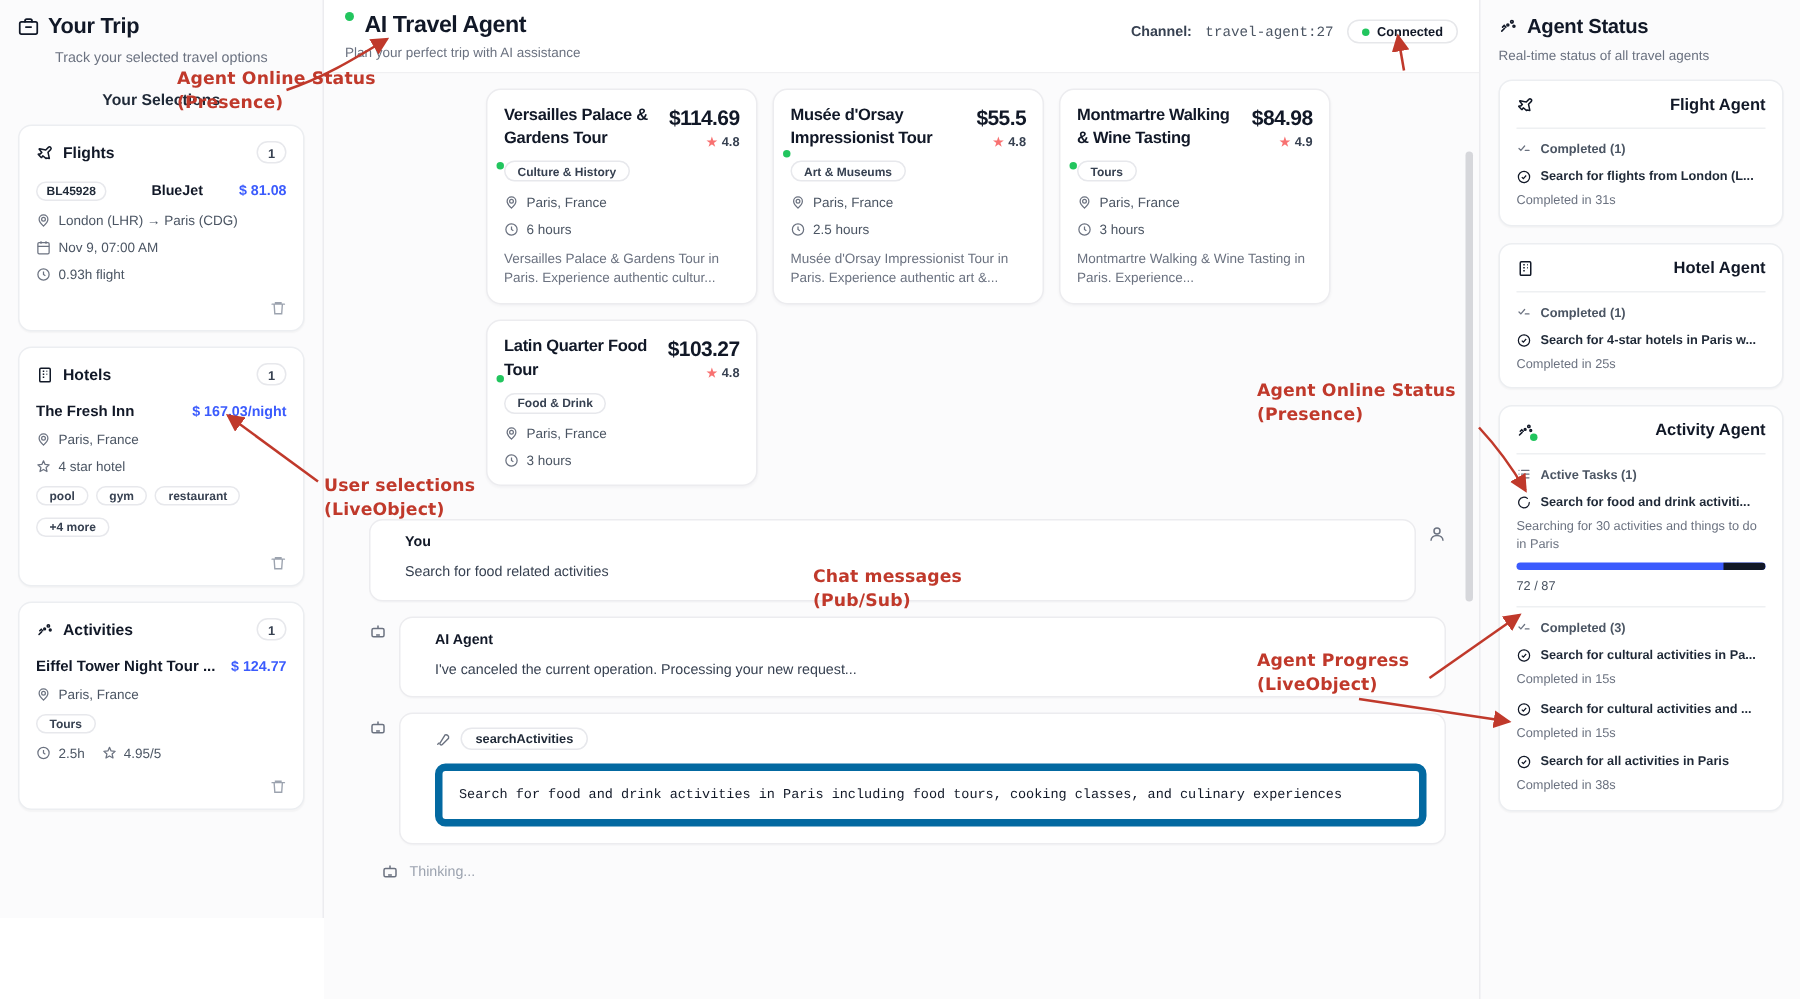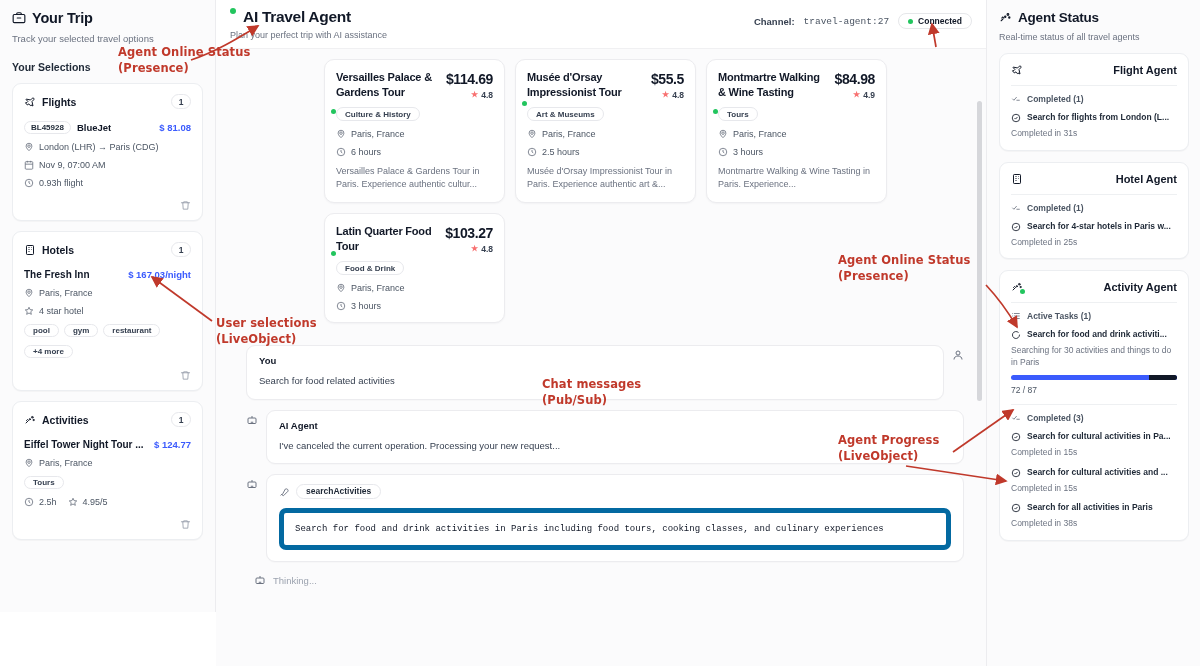--- a/index.html
+++ b/index.html
@@ -12,20 +12,21 @@
   }
   .app { position: relative; width: 1200px; height: 666px; display: flex; }
 
   
   .left-panel {
     width: 216px; height: 612px; flex: 0 0 216px;
     background: #fbfbfc;
     border-right: 1px solid #ececef;
     padding: 10px 12px 0 12px;
     overflow: hidden;
+    text-align: center;
   }
   .lp-title { display: flex; align-items: center; gap: 6px; font-size: 14.5px; font-weight: 700; color: #111827; letter-spacing: -.2px;}
   .lp-sub { font-size: 9.5px; color: #6b7280; margin-top: 7px; }
   .lp-sel { font-size: 10.5px; font-weight: 700; color: #1f2937; margin-top: 17px; }
 
   .card {
     background: #ffffff;
     border: 1px solid #eceef1;
     border-radius: 9px;
     margin-top: 10px;
@@ -72,34 +73,34 @@
   }
 
   .c-body { flex: 1 1 auto; position: relative; overflow: hidden; background: #fbfbfc; }
   .results-area { padding: 10px 22px 8px 108px; background:#fbfbfc; }
   .results-grid { display: flex; flex-wrap: wrap; gap: 10px; }
   .res-card {
     width: 181px; background: #fff; border: 1px solid #ececef; border-radius: 10px;
     padding: 10px 11px 11px 11px; box-shadow: 0 1px 2px rgba(16,24,40,.04);
     position: relative;
   }
-  .res-top { display: flex; justify-content: space-between; gap: 6px; align-items: center; }
+  .res-top { display: flex; justify-content: space-between; gap: 6px; }
   .res-name { font-size: 11px; font-weight: 700; color: #111827; line-height: 1.38; letter-spacing:-.2px;}
   .res-price { font-size: 14px; font-weight: 700; color: #111827; white-space: nowrap; letter-spacing: -.4px; }
   .res-rating { font-size: 8.5px; font-weight: 700; color: #374151; display:flex; align-items:center; gap:3px; justify-content:flex-end; margin-top:3px;}
   .res-cat { border: 1px solid #e7e8ec; border-radius: 9px; padding: 1.5px 8px; font-size: 8px; font-weight: 700; color: #374151; display:inline-block; margin-top: 7px;}
   .res-meta { display: flex; align-items: center; gap: 5px; font-size: 9px; color: #4b5563; margin-top: 8px; }
   .res-desc { font-size: 9px; color: #6b7280; line-height: 1.42; margin-top: 8px; }
   .green-dot-abs { position: absolute; left: 6px; }
 
   .chat-area { padding: 4px 22px 0 30px; }
   .msg-wrap { display: flex; align-items: flex-start; gap: 8px; margin-top: 10px; }
   .msg-bubble {
     background: #fff; border: 1px solid #ececef; border-radius: 9px;
-    padding: 9px 12px 11px 12px; flex: 1 1 auto; box-shadow: 0 1px 1px rgba(16,24,40,.02);
+    padding: 9px 12px 11px 23px; flex: 1 1 auto; box-shadow: 0 1px 1px rgba(16,24,40,.02);
   }
   .msg-who { font-size: 9.5px; font-weight: 700; color: #111827; }
   .msg-text { font-size: 9.5px; color: #374151; margin-top: 8px; line-height: 1.4; }
   .avatar-icon { color: #6b7280; flex: 0 0 auto; padding-top: 4px; }
   .tool-pill { display: flex; align-items: center; gap: 6px; }
   .tool-name {
     border: 1px solid #e7e8ec; border-radius: 9px; padding: 1.5px 9px;
     font-size: 8.5px; font-weight: 700; color: #1f2937; background:#fff;
   }
   .tool-body {

